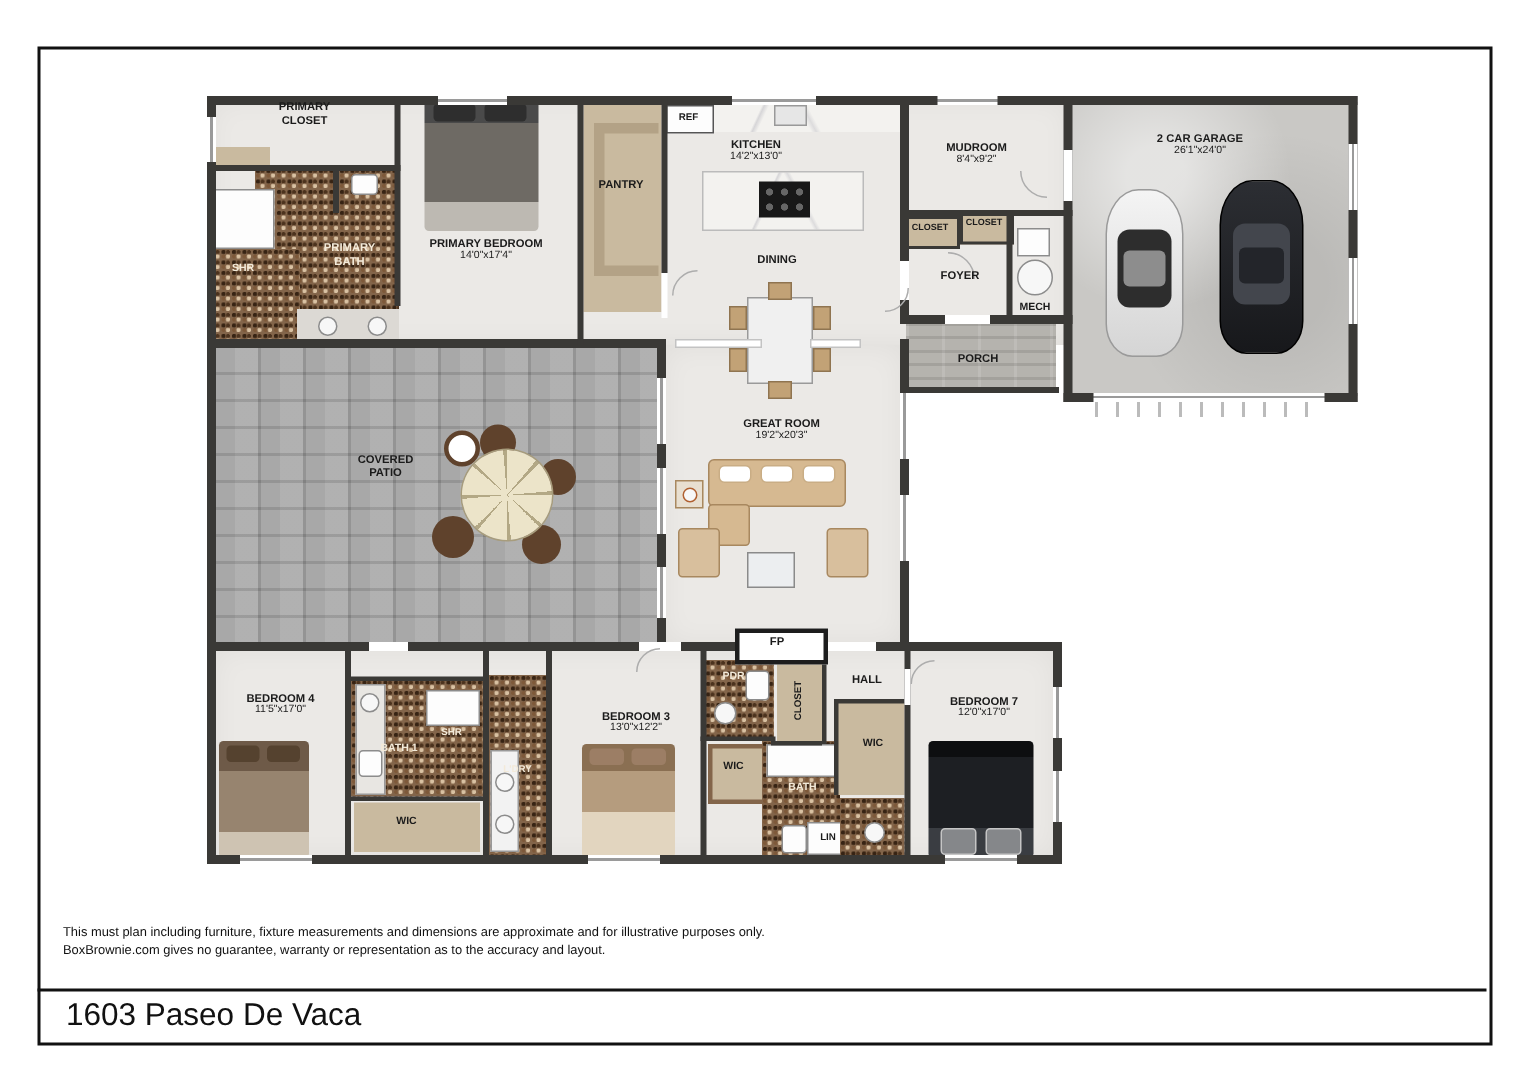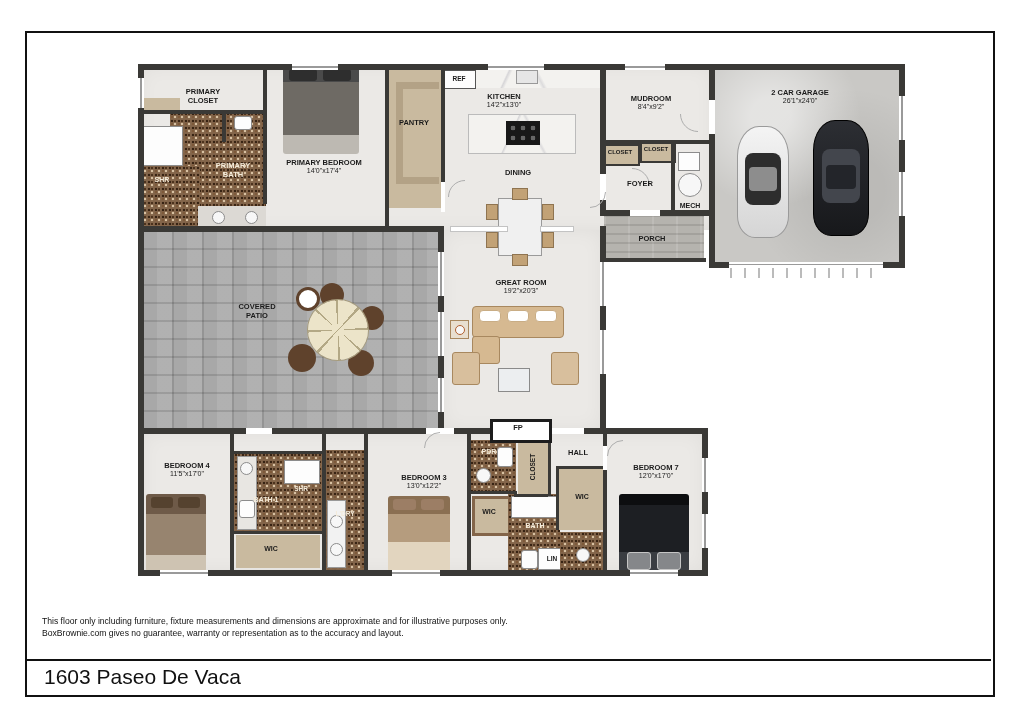--- a/index.html
+++ b/index.html
@@ -243,21 +243,21 @@
   <div class="gap winv" style="left:702px;top:458px;width:6px;height:34px;"></div>
   <div class="gap winv" style="left:702px;top:514px;width:6px;height:34px;"></div>
 
   <div class="arc" style="left:448px;top:180px;width:32px;height:32px;clip-path:inset(0 50% 50% 0);"></div>
   <div class="arc" style="left:574px;top:176px;width:30px;height:30px;clip-path:inset(50% 0 0 50%);"></div>
   <div class="arc" style="left:614px;top:168px;width:34px;height:34px;clip-path:inset(0 0 50% 50%);"></div>
   <div class="arc" style="left:680px;top:96px;width:34px;height:34px;clip-path:inset(50% 50% 0 0);"></div>
   <div class="arc" style="left:424px;top:432px;width:30px;height:30px;clip-path:inset(0 50% 50% 0);"></div>
   <div class="arc" style="left:607px;top:440px;width:30px;height:30px;clip-path:inset(0 50% 50% 0);"></div>
 
-  <div class="lbl wrap" style="left:203px;top:96px;width:62px;">
+  <div class="lbl wrap" style="left:203px;top:76px;width:62px;">
       <span class="nm">PRIMARY CLOSET</span>
     </div>
   <div class="lbl f7" style="left:162px;top:180px;color:#f3ead9;">
       <span class="nm">SHR</span>
     </div>
   <div class="lbl wrap" style="left:233px;top:170px;width:54px;color:#f3ead9;">
       <span class="nm">PRIMARY BATH</span>
     </div>
   <div class="lbl" style="left:324px;top:167px;">
       <span class="nm">PRIMARY BEDROOM</span>
@@ -349,19 +349,19 @@
     </div>
   <div class="lbl f7" style="left:582px;top:497px;">
       <span class="nm">WIC</span>
     </div>
   <div class="lbl" style="left:656px;top:472px;">
       <span class="nm">BEDROOM 7</span>
       <span class="dm">12'0"x17'0"</span>
     </div>
 
   <div id="disclaimer">
-    <div>This floor only including furniture, fixture measurements and dimensions are approximate and for illustrative purposes only.</div>
+    <div>This must plan including furniture, fixture measurements and dimensions are approximate and for illustrative purposes only.</div>
     <div>BoxBrownie.com gives no guarantee, warranty or representation as to the accuracy and layout.</div>
   </div>
   <div id="addrbar">
     <div id="address">1603 Paseo De Vaca</div>
   </div>
 </div>
 
 </body></html>

